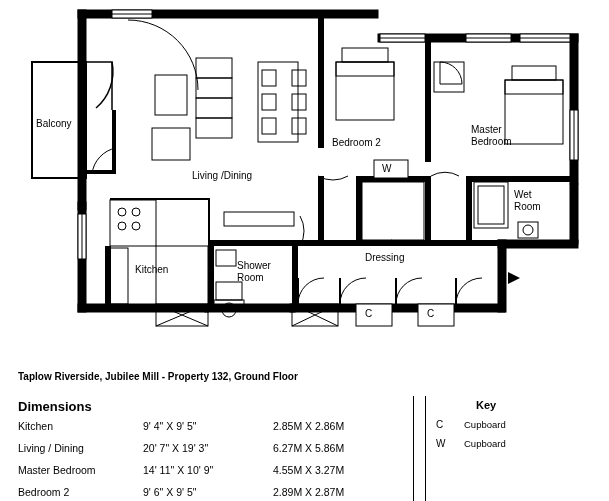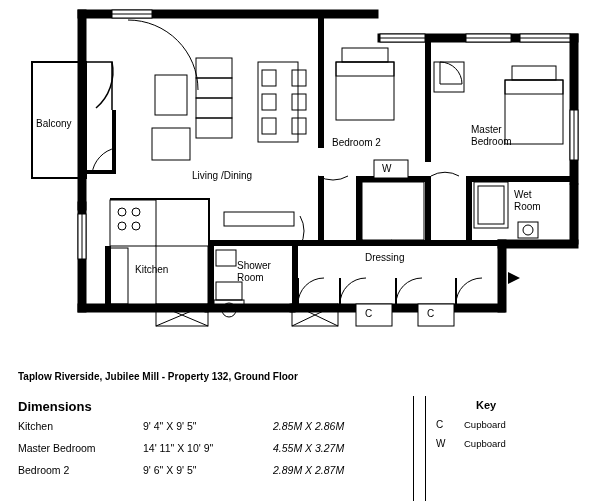--- a/index.html
+++ b/index.html
@@ -34,21 +34,21 @@
     font-size:11px;font-weight:bold;padding-left:40px;
   }
   table.dims{
     position:absolute;left:18px;top:415px;
     border-collapse:collapse;
     font-size:10.5px;
   }
   table.dims td{padding:5px 0 5px 0;vertical-align:top;}
   table.dims td.name{width:125px;}
   table.dims td.imp{width:130px;}
-  table.dims td.met{width:130px;font-style:italic;}
+  table.dims td.met{width:130px;}
   table.key{
     position:absolute;left:436px;top:415px;
     border-collapse:collapse;
     font-size:9.5px;
   }
   table.key td{padding:4px 0;vertical-align:top;}
   table.key td.kcode{width:28px;font-size:10px;}
   .vline{
     position:absolute;
     left:413px;top:396px;width:1px;height:105px;
@@ -264,20 +264,25 @@
 
 <div class="dim-title">Dimensions</div>
 <table class="dims">
   <tbody>
       <tr>
     <td class="name">Kitchen</td>
     <td class="imp">9' 4" X 9' 5"</td>
     <td class="met">2.85M X 2.86M</td>
   </tr>
   <tr>
+    <td class="name">Living / Dining</td>
+    <td class="imp">20' 7" X 19' 3"</td>
+    <td class="met">6.27M X 5.86M</td>
+  </tr>
+  <tr>
     <td class="name">Master Bedroom</td>
     <td class="imp">14' 11" X 10' 9"</td>
     <td class="met">4.55M X 3.27M</td>
   </tr>
   <tr>
     <td class="name">Bedroom 2</td>
     <td class="imp">9' 6" X 9' 5"</td>
     <td class="met">2.89M X 2.87M</td>
   </tr>
 </tbody>

